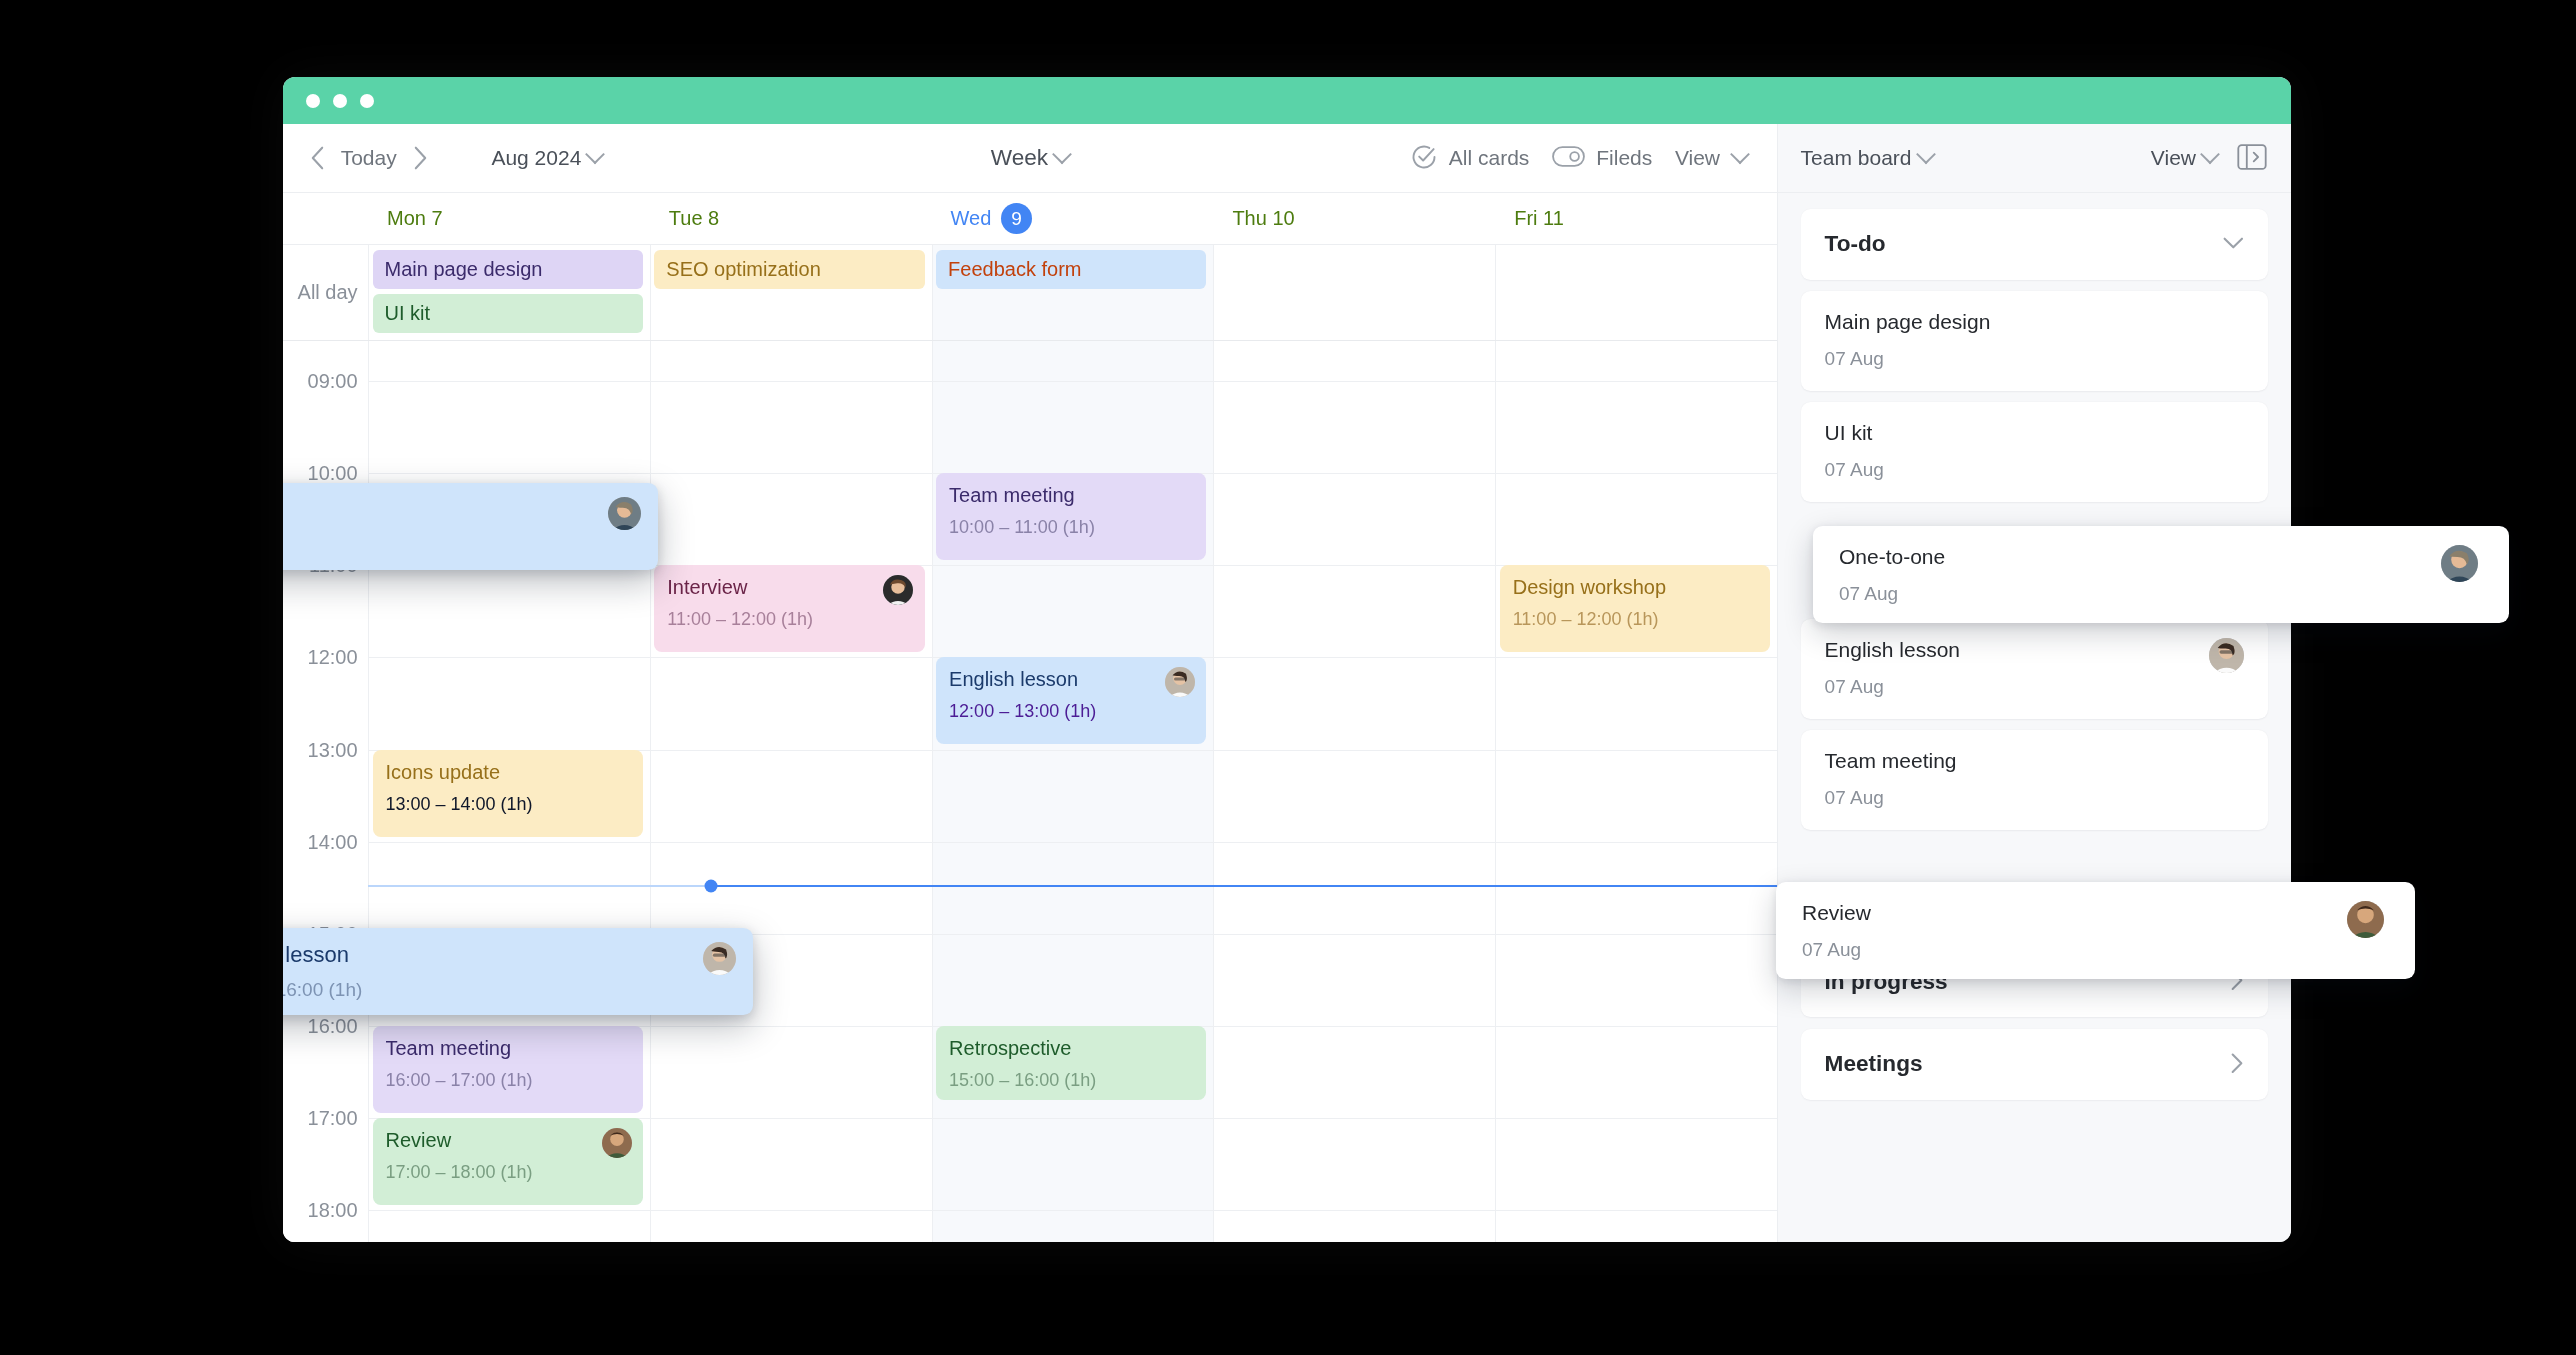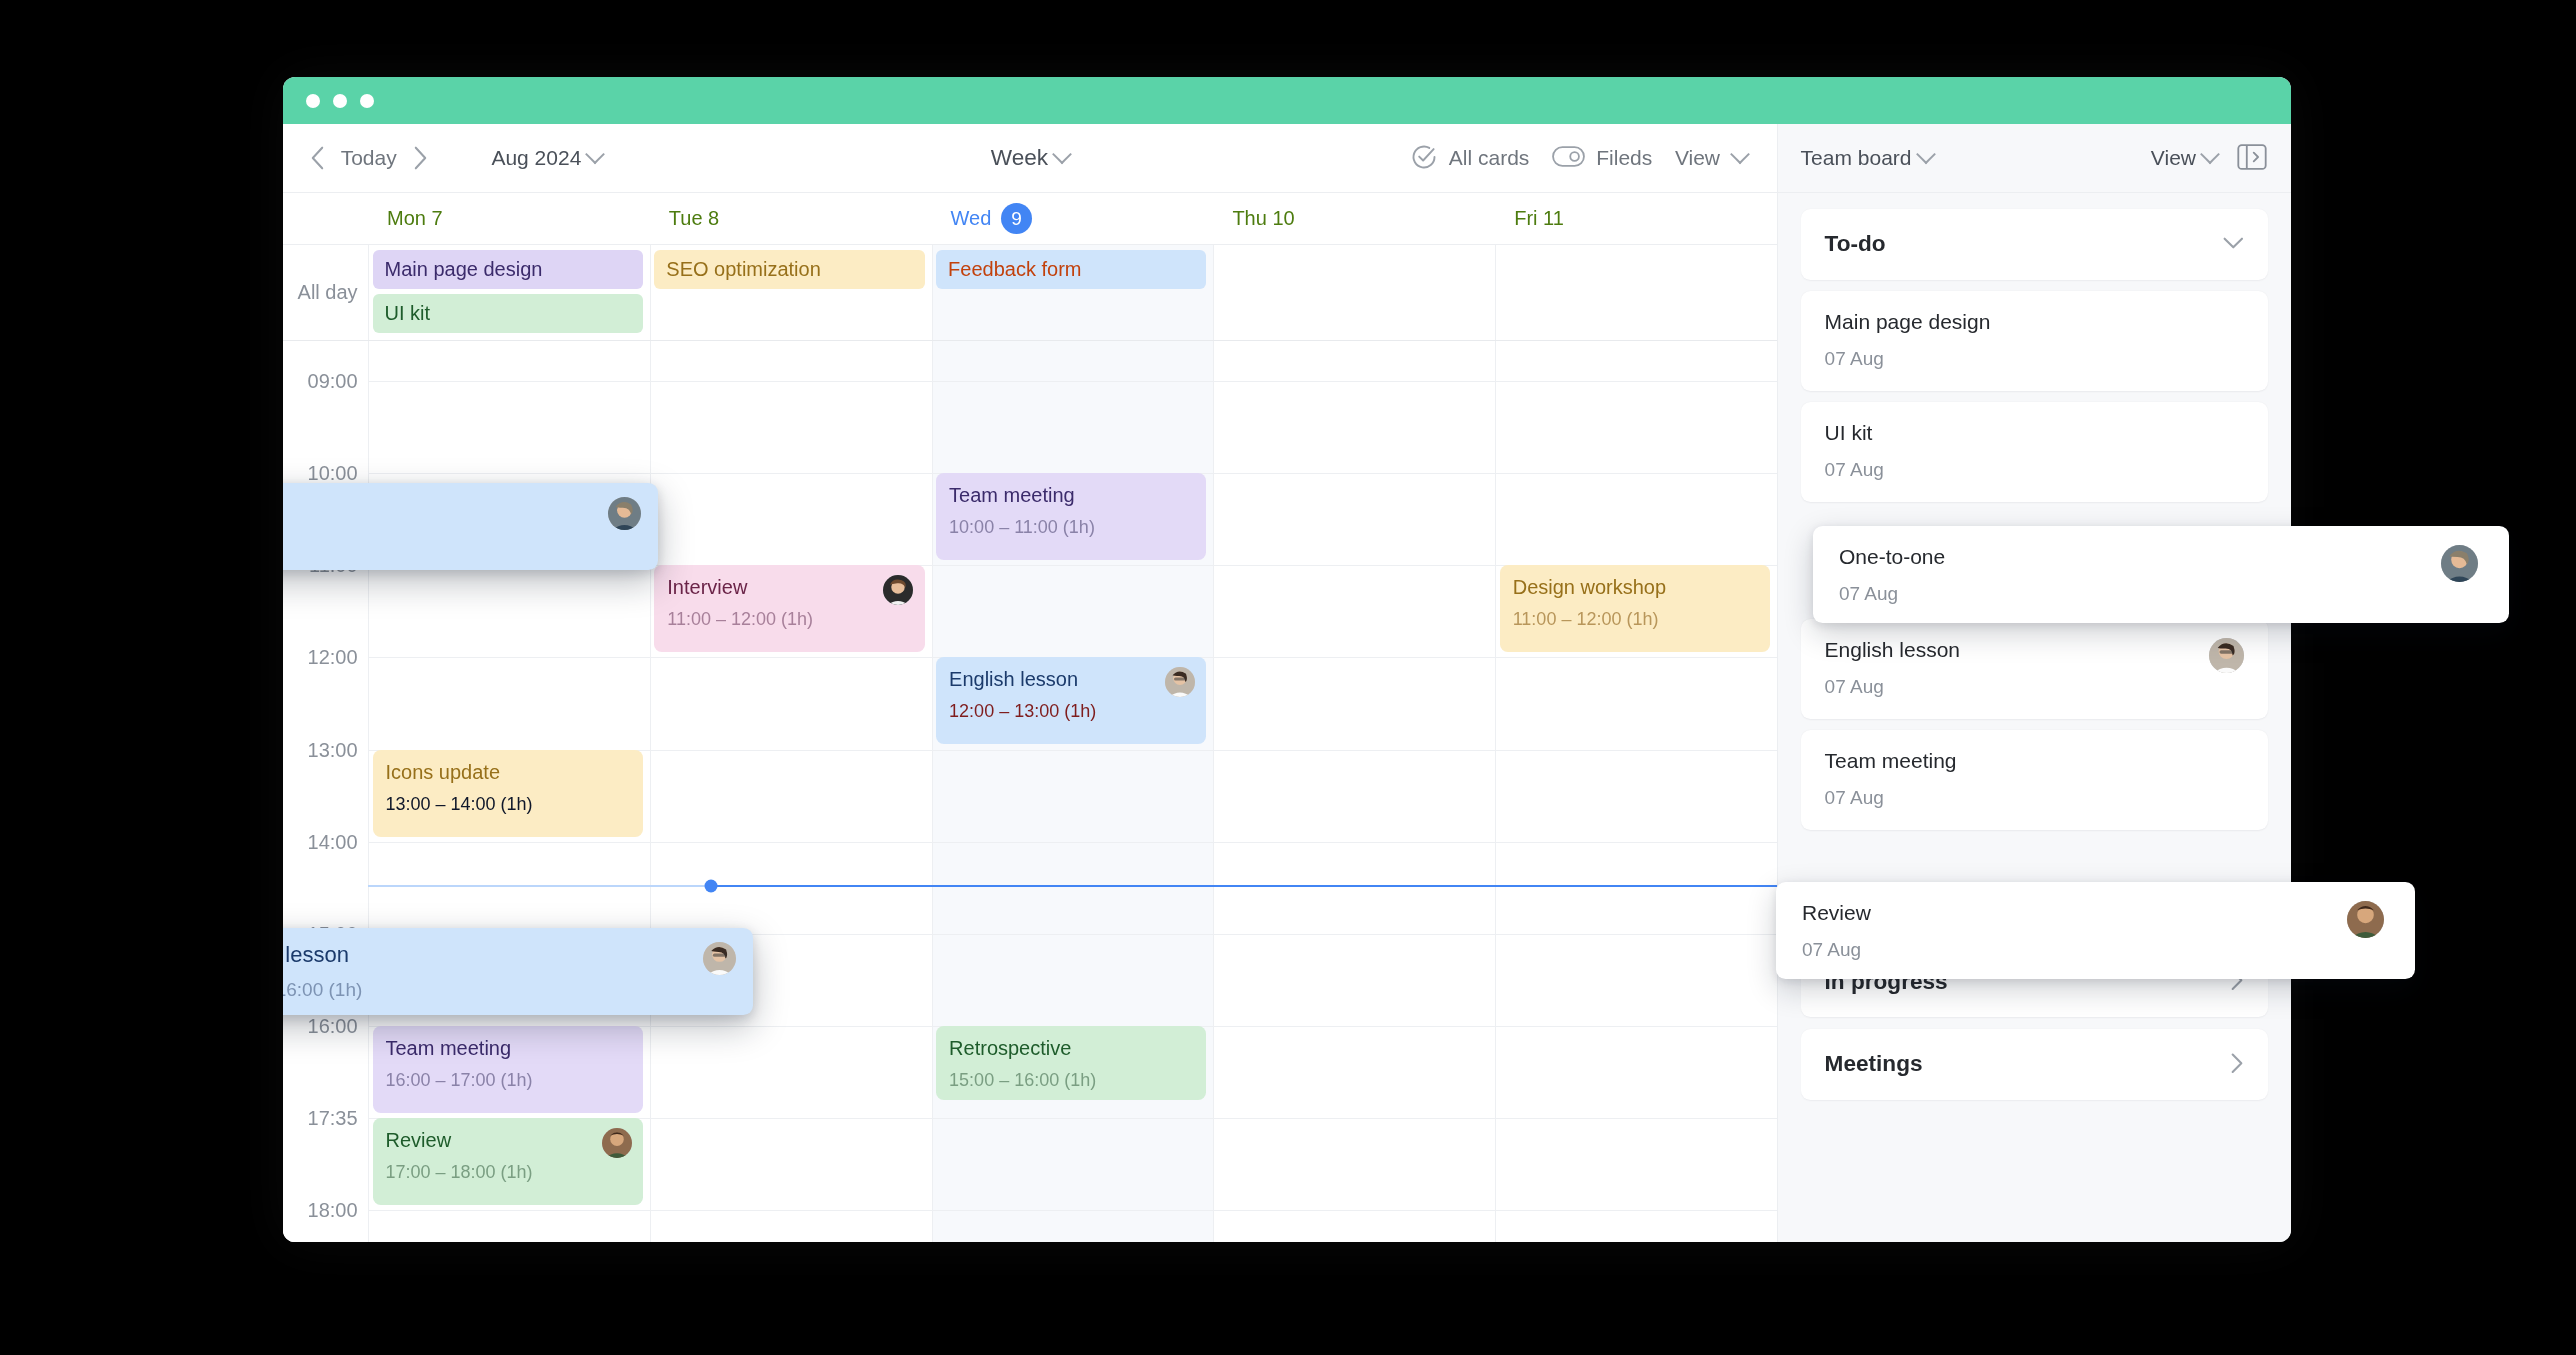--- a/index.html
+++ b/index.html
@@ -375,21 +375,21 @@
         <div id="grid-inner" style="height:922px;">
           <div id="time-gutter">
             <div class="time-label" style="top:40px;">09:00</div>
             <div class="time-label" style="top:132px;">10:00</div>
             <div class="time-label" style="top:224px;">11:00</div>
             <div class="time-label" style="top:316px;">12:00</div>
             <div class="time-label" style="top:409px;">13:00</div>
             <div class="time-label" style="top:501px;">14:00</div>
             <div class="time-label" style="top:593px;">15:00</div>
             <div class="time-label" style="top:685px;">16:00</div>
-            <div class="time-label" style="top:777px;">17:35</div>
+            <div class="time-label" style="top:777px;">17:00</div>
             <div class="time-label" style="top:869px;">18:00</div>
           </div>
 
           <div id="day-columns">
 
             <div class="day-col">
               <div class="hour-line" style="top:40px;"></div>
                 <div class="hour-line" style="top:132px;"></div>
               <div class="hour-line" style="top:224px;"></div>
                 <div class="hour-line" style="top:316px;"></div>
@@ -462,21 +462,21 @@
               <div class="hour-line" style="top:777px;"></div>
                 <div class="hour-line" style="top:869px;"></div>
 
               <div class="event" style="top:132px;height:87px;background:#E3DAF7;">
                 <div class="ev-title" style="color:#3B2B6B;">Team meeting</div>
                 <div class="ev-time" style="color:#8A82A8;">10:00 – 11:00 (1h)</div>
               </div>
 
               <div class="event" style="top:316px;height:87px;background:#CFE4FB;">
                 <div class="ev-title" style="color:#1B3A6B;">English lesson</div>
-                <div class="ev-time" style="color:#7f1d1d;">12:00 – 13:00 (1h)</div>
+                <div class="ev-time" style="color:#4c1d95;">12:00 – 13:00 (1h)</div>
                 <div class="ev-avatar">
                   <svg viewBox="0 0 40 40">
                       <rect width="40" height="40" fill="#BFB6AA"></rect>
                       <circle cx="20" cy="15" r="9" fill="#E5C3A5"></circle>
                       <path d="M10 11 q8-9 18-2 q3 9-1 11 q0-8-8-8 q-7 0-9-1z" fill="#3A2B22"></path>
                       <path d="M5 40 q15-12 30 0z" fill="#FAFAFA"></path>
                       <rect x="12" y="14" width="16" height="4" rx="2" fill="#333" opacity=".55"></rect>
                     </svg>
                 </div>
               </div>

